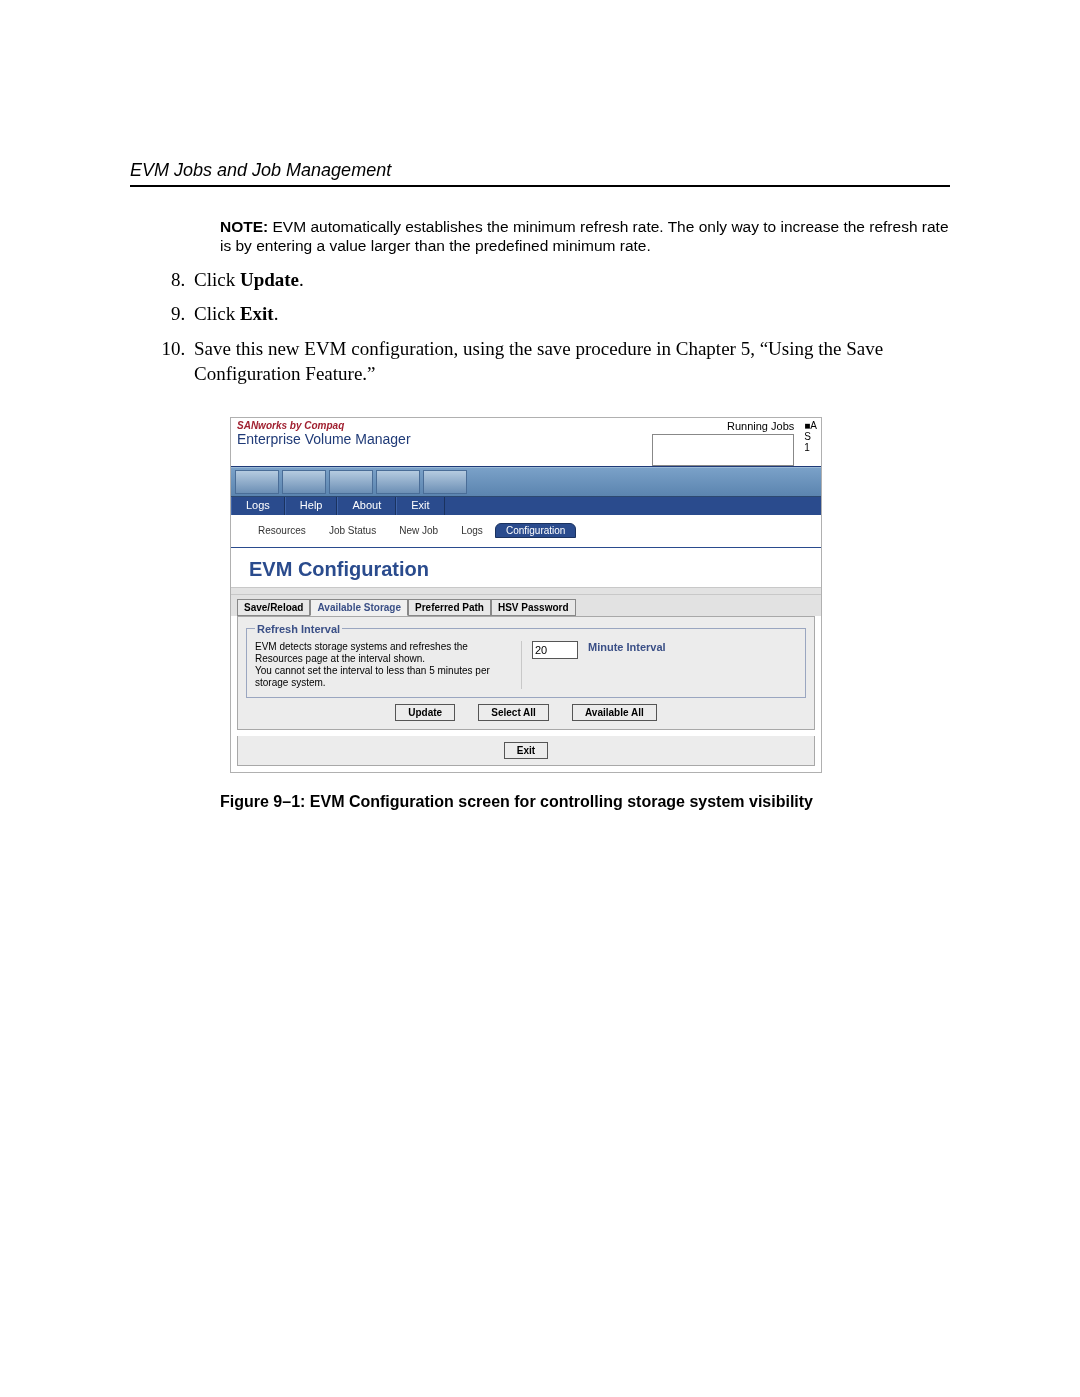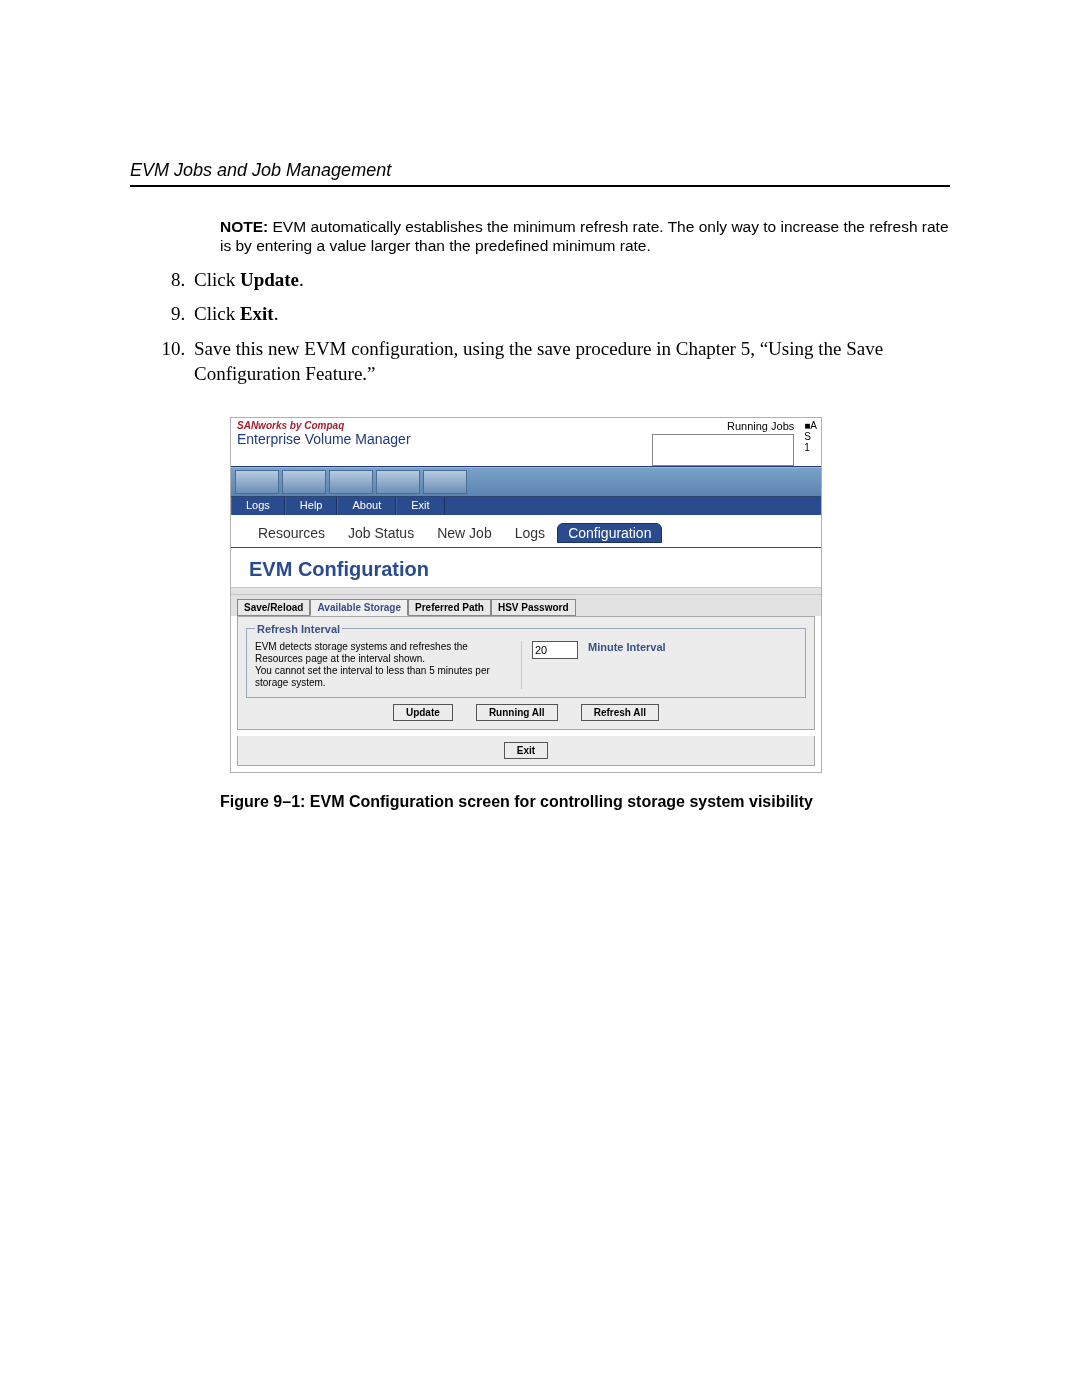--- a/index.html
+++ b/index.html
@@ -156,21 +156,21 @@
     border-left: 1px solid #3e63a8;
   }
   .shot .menubar .rest { flex:1 1 auto; background:#2a4b8d; }
   .shot .toolbar {
     background: #fff;
     padding: 8px 0 0 16px;
     height: 24px;
   }
   .shot .toolbar .tab {
     display: inline-block;
-    font-size: 14px;
+    font-size: 10px;
     color: #333;
     padding: 1px 10px;
     border: 1px solid transparent;
     border-radius: 6px 6px 0 0;
     margin-right: -2px;
     text-align: right;
   }
   .shot .toolbar .tab.active {
     background: #2a4b8d;
     color: #fff;
@@ -349,22 +349,22 @@
         <legend>Refresh Interval</legend>
         <div class="refreshrow">
           <div class="txt" style="white-space:pre-line">EVM detects storage systems and refreshes the Resources page at the interval shown.
 You cannot set the interval to less than 5 minutes per storage system.</div>
           <input type="text" value="20" style="">
           <span class="lbl">Minute Interval</span>
         </div>
       </fieldset>
       <div class="btnrow">
         <button>Update</button>
-        <button>Running All</button>
-        <button>Refresh All</button>
+        <button>Select All</button>
+        <button>Available All</button>
       </div>
     </div>
     <div class="exitouter">
       <div class="exitrow">
         <button>Exit</button>
       </div>
     </div>
   </div>
 
   <div class="figure-caption">Figure 9–1:  EVM Configuration screen for controlling storage system visibility</div>

